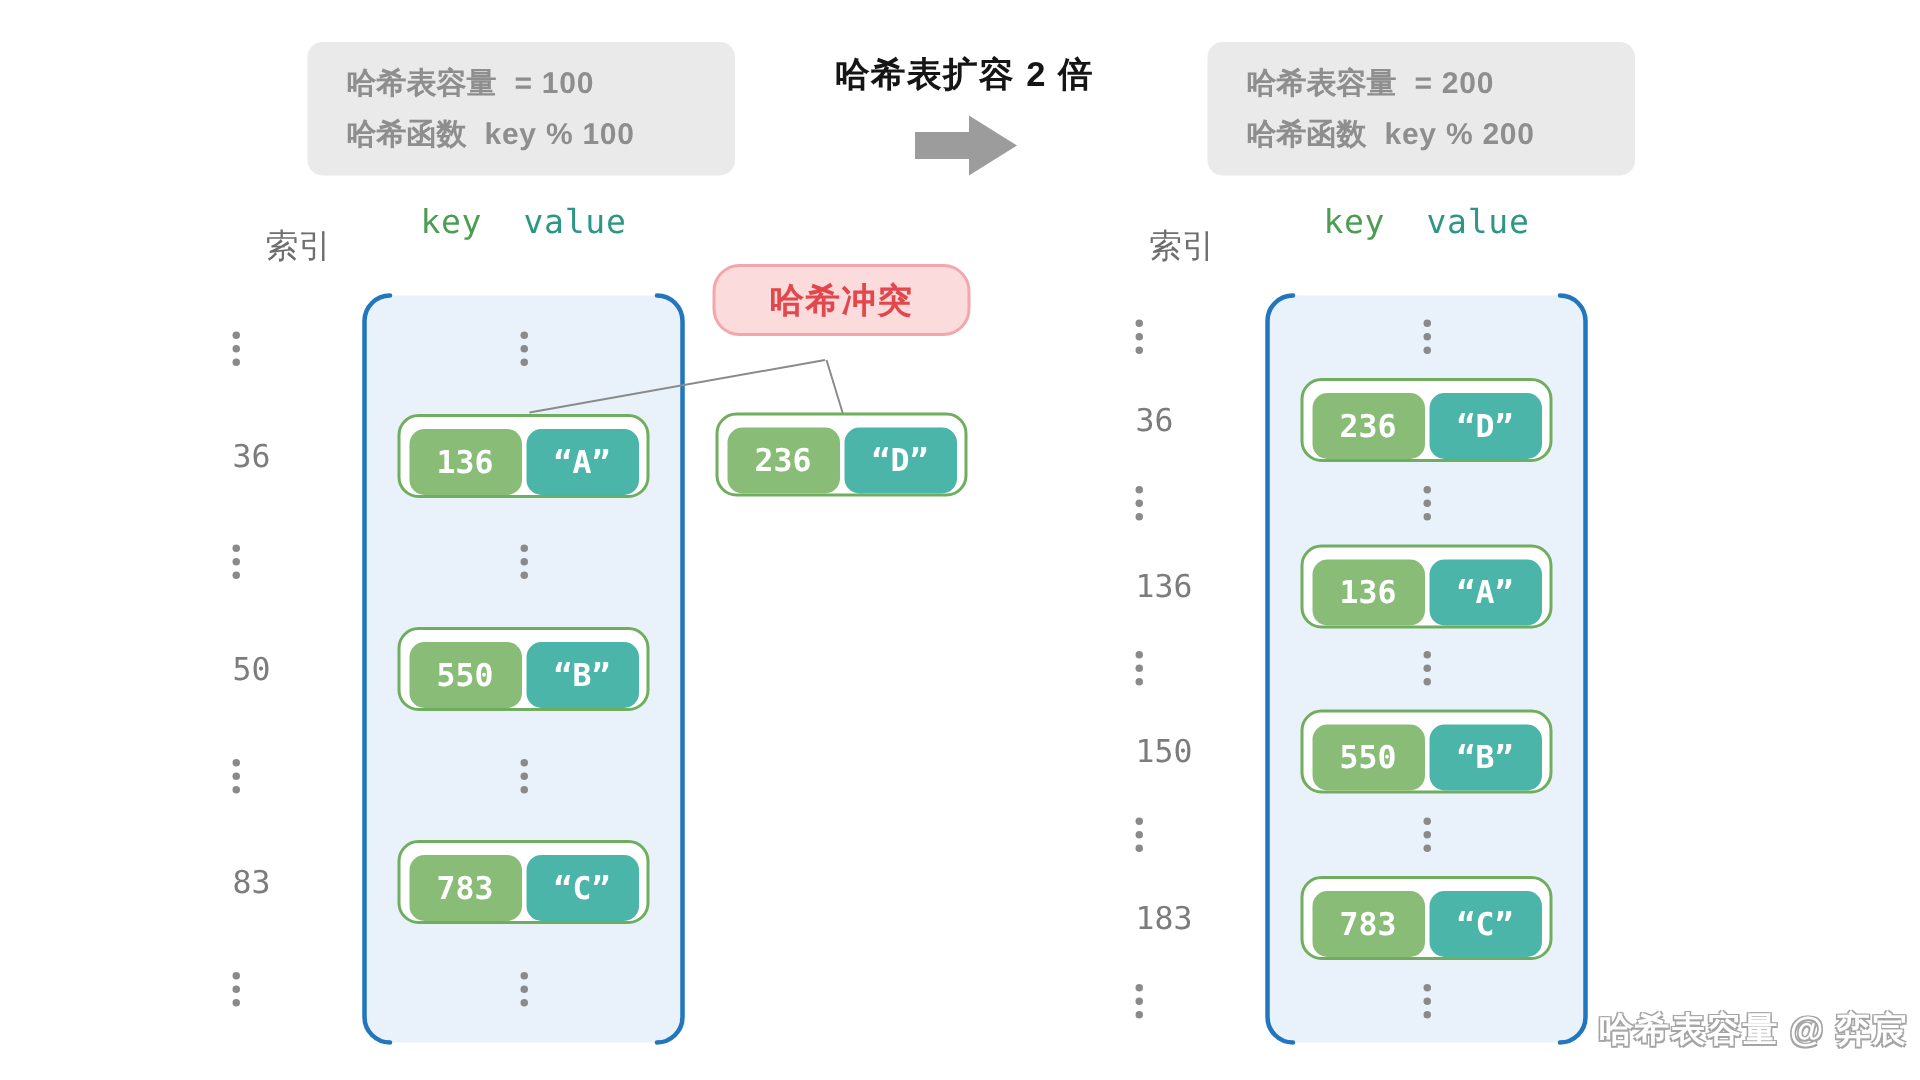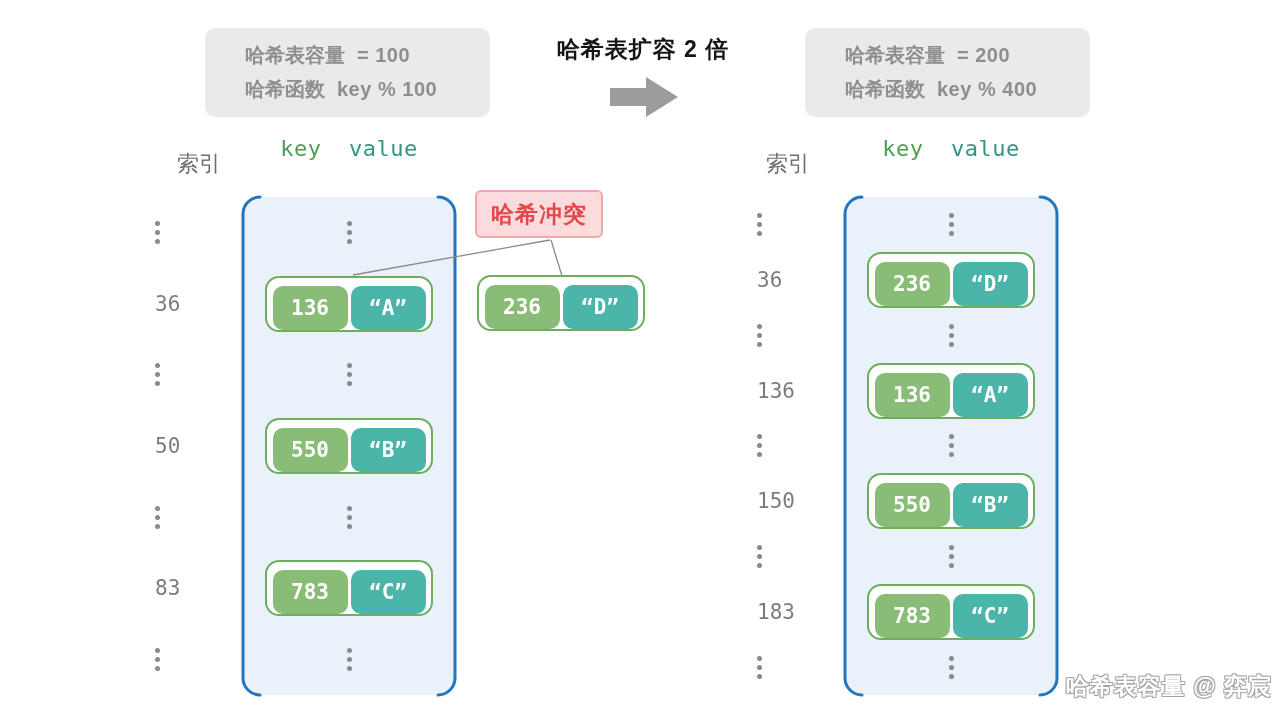--- a/index.html
+++ b/index.html
@@ -12,21 +12,21 @@
     --connector-gray:#8A8A8A; --watermark-outline:#A5A5A5;
   }
   *{margin:0;padding:0;box-sizing:border-box;}
   html,body{width:1280px;height:720px;background:#fff;overflow:hidden;}
   body{font-family:"Liberation Sans",sans-serif;position:relative;}
   .mono{font-family:"DejaVu Sans Mono","Liberation Mono",monospace;}
 
   
   .info-box{position:absolute;width:285px;height:89px;background:var(--infobox-bg);
     border-radius:10px;display:flex;flex-direction:column;justify-content:center;
-    gap:7px;padding-left:40px;}
+    gap:7px;padding-left:26px;}
   .info-box.before{left:205px;top:28px;}
   .info-box.after{left:805px;top:28px;}
   .info-line{display:flex;align-items:baseline;gap:12px;font-size:20px;color:var(--infobox-text);}
   .info-line .zh{font-weight:bold;}
   .info-line .code{font-family:Liberation Sans, sans-serif;font-weight:600;letter-spacing:.5px;}
 
   
   .transform-title{position:absolute;left:543px;top:34px;width:200px;text-align:center;
     font-size:23px;font-weight:bold;color:var(--title-text);letter-spacing:1px;}
 
@@ -73,22 +73,22 @@
     border-radius:14px;display:flex;align-items:flex-end;justify-content:center;gap:3px;
     flex-shrink:0;}
   .cell{width:75px;height:44px;border-radius:10px;color:#fff;display:flex;align-items:center;
     justify-content:center;font-family:"DejaVu Sans Mono","Liberation Mono",monospace;
     font-size:21px;font-weight:bold;}
   .cell.key{background:var(--key-green);}
   .cell.val{background:var(--value-teal);}
   .pair.floating{position:absolute;left:477px;top:275px;z-index:3;}
 
   
-  .collision-label{position:absolute;left:475px;top:190px;width:128px;height:48px;
-    background:var(--collision-bg);border:2px solid var(--collision-border);border-radius:6px;
+  .collision-label{position:absolute;left:475px;top:176px;width:172px;height:48px;
+    background:var(--collision-bg);border:2px solid var(--collision-border);border-radius:18px;
     display:flex;align-items:center;justify-content:center;font-size:23px;font-weight:bold;
     color:var(--collision-text);z-index:3;letter-spacing:1px;}
 
   
   .watermark{position:absolute;right:8px;top:671px;font-size:23px;font-weight:bold;
     color:#fff;z-index:5;letter-spacing:1px;
     text-shadow:-1px -1px 0 var(--watermark-outline),1px -1px 0 var(--watermark-outline),
       -1px 1px 0 var(--watermark-outline),1px 1px 0 var(--watermark-outline);}
 </style>
 </head>
@@ -120,21 +120,21 @@
 
 <div class="transform-title">哈希表扩容 2 倍</div>
 
 <div class="info-box after">
   <div class="info-line">
     <span class="zh">哈希表容量</span>
     <span class="code">= 200</span>
   </div>
   <div class="info-line">
     <span class="zh">哈希函数</span>
-    <span class="code">key % 400</span>
+    <span class="code">key % 200</span>
   </div>
 </div>
 
 <div class="idx-header before">索引</div>
 <div class="kv-header mono before"><span class="k">key</span>&nbsp;&nbsp;<span class="v">value</span></div>
 <div class="idx-header after">索引</div>
 <div class="kv-header mono after"><span class="k">key</span>&nbsp;&nbsp;<span class="v">value</span></div>
 
 <div class="collision-label">哈希冲突</div>
 

